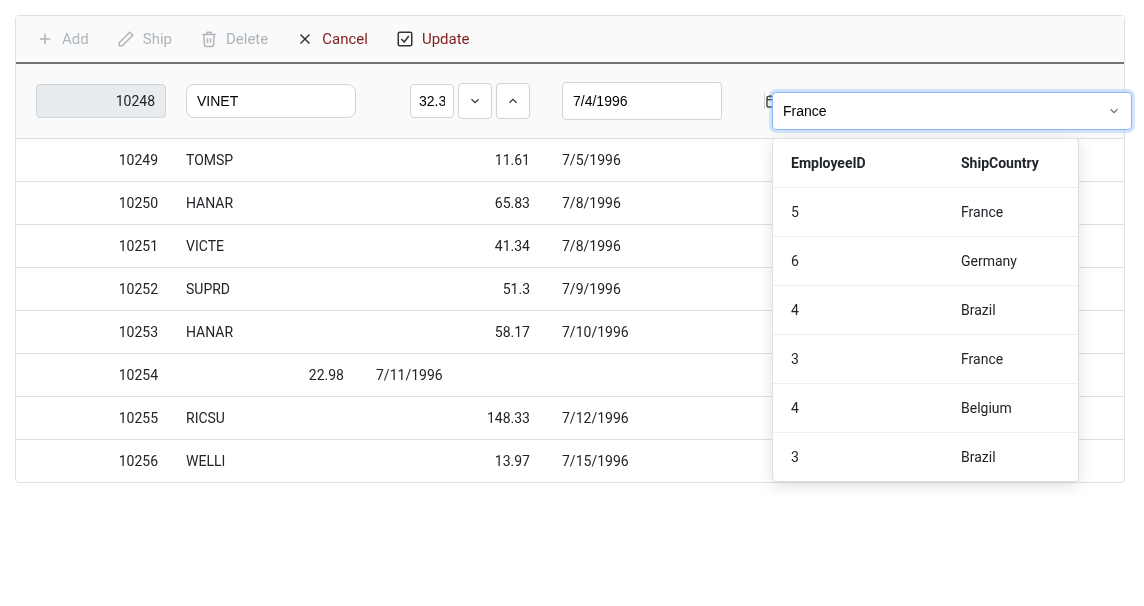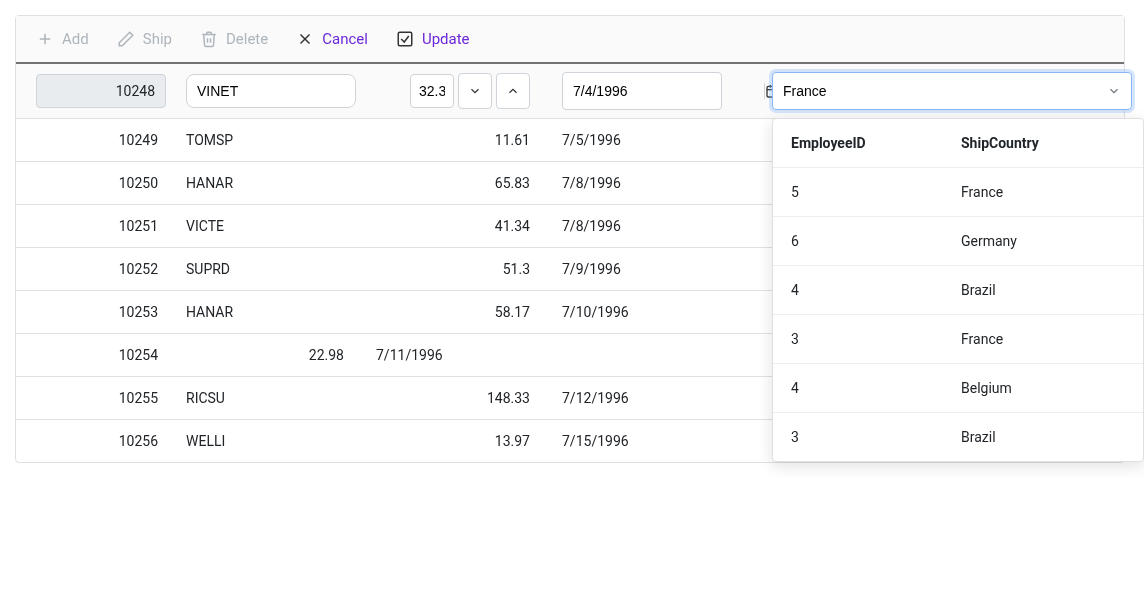--- a/index.html
+++ b/index.html
@@ -25,21 +25,21 @@
       padding: 14px 20px;
       border-bottom: 2px solid #737373;
       gap: 28px;
       background: #fafafa;
     }
     .toolbar-btn {
       display: inline-flex;
       align-items: center;
       gap: 8px;
       font-size: 15px;
-      color: #6d28d9;
+      color: #7f1d1d;
       cursor: pointer;
       user-select: none;
     }
     .toolbar-btn.disabled {
       color: #adb5bd;
       cursor: default;
     }
     .toolbar-btn .icon {
       width: 18px;
       height: 18px;
@@ -133,20 +133,21 @@
     .date-btn {
       width: 38px;
       border-left: 1px solid #ced4da;
       display: inline-flex;
       align-items: center;
       justify-content: center;
       cursor: pointer;
     }
     .dropdown-wrap {
       position: relative;
+      margin-top: 20px;
     }
     .dropdown {
       display: inline-flex;
       align-items: center;
       border: 1px solid #88b7f5;
       box-shadow: 0 0 0 3px rgba(136,183,245,0.35);
       border-radius: 4px;
       background: #fff;
       width: 360px;
       height: 38px;
@@ -162,21 +163,21 @@
     .dropdown-chevron {
       color: #6c757d;
       display: inline-flex;
       align-items: center;
       cursor: pointer;
     }
     .popup {
       position: absolute;
       top: 46px;
       left: 0;
-      width: 372px;
+      width: 307px;
       background: #fff;
       border: 1px solid #e0e0e0;
       border-radius: 4px;
       box-shadow: 0 4px 16px rgba(0,0,0,0.12);
       z-index: 10;
     }
     .popup-header {
       display: flex;
       font-weight: 700;
       padding: 16px 18px;

